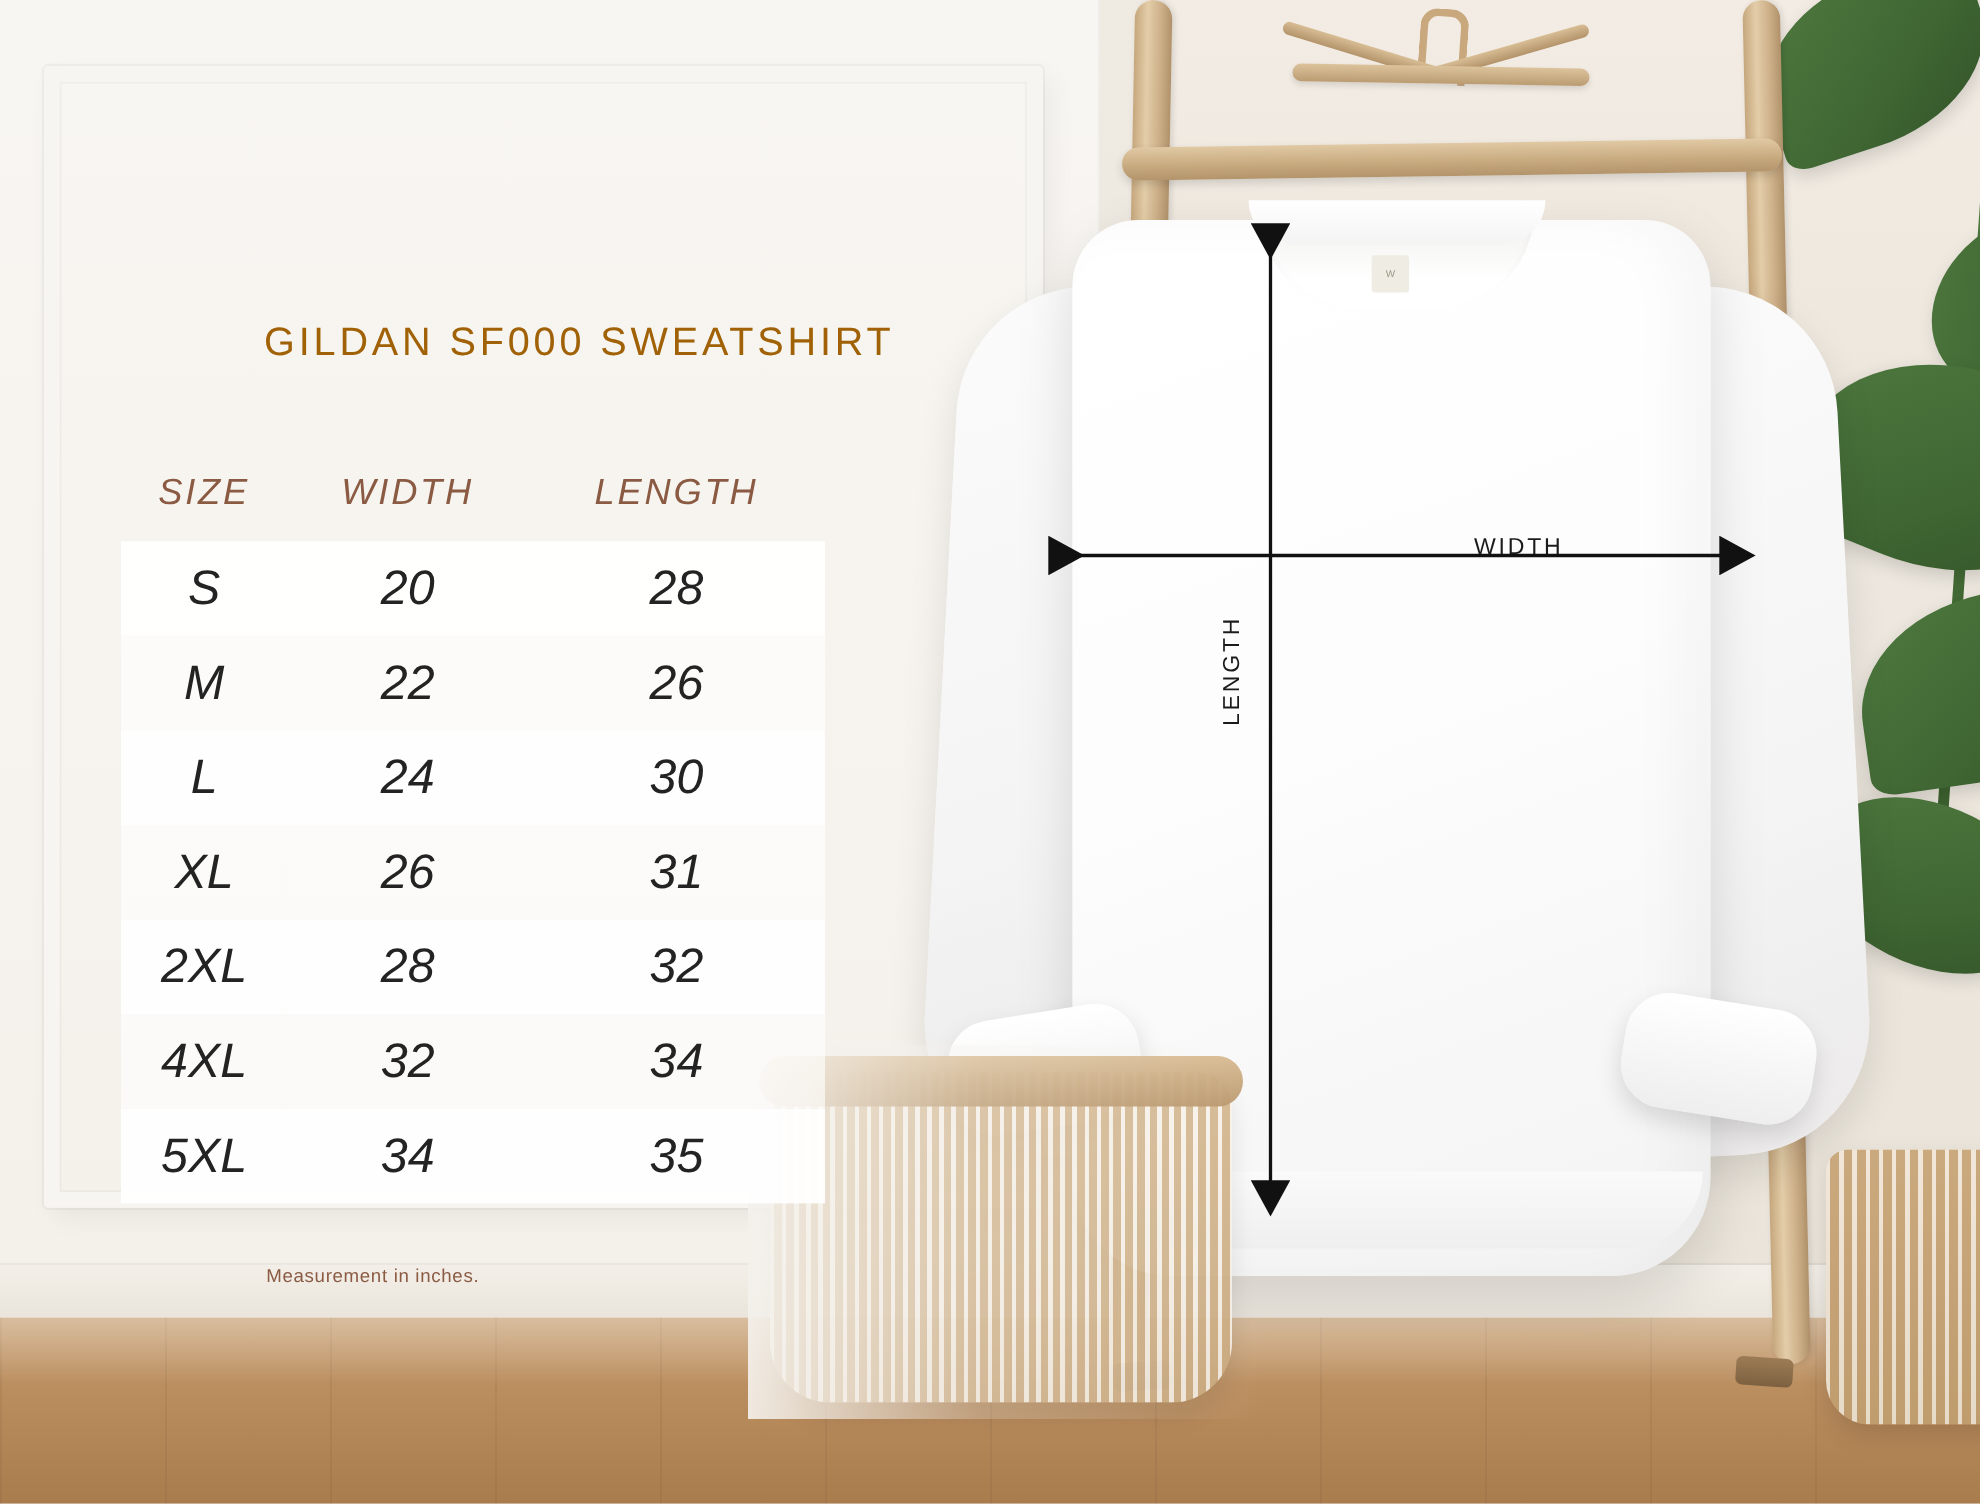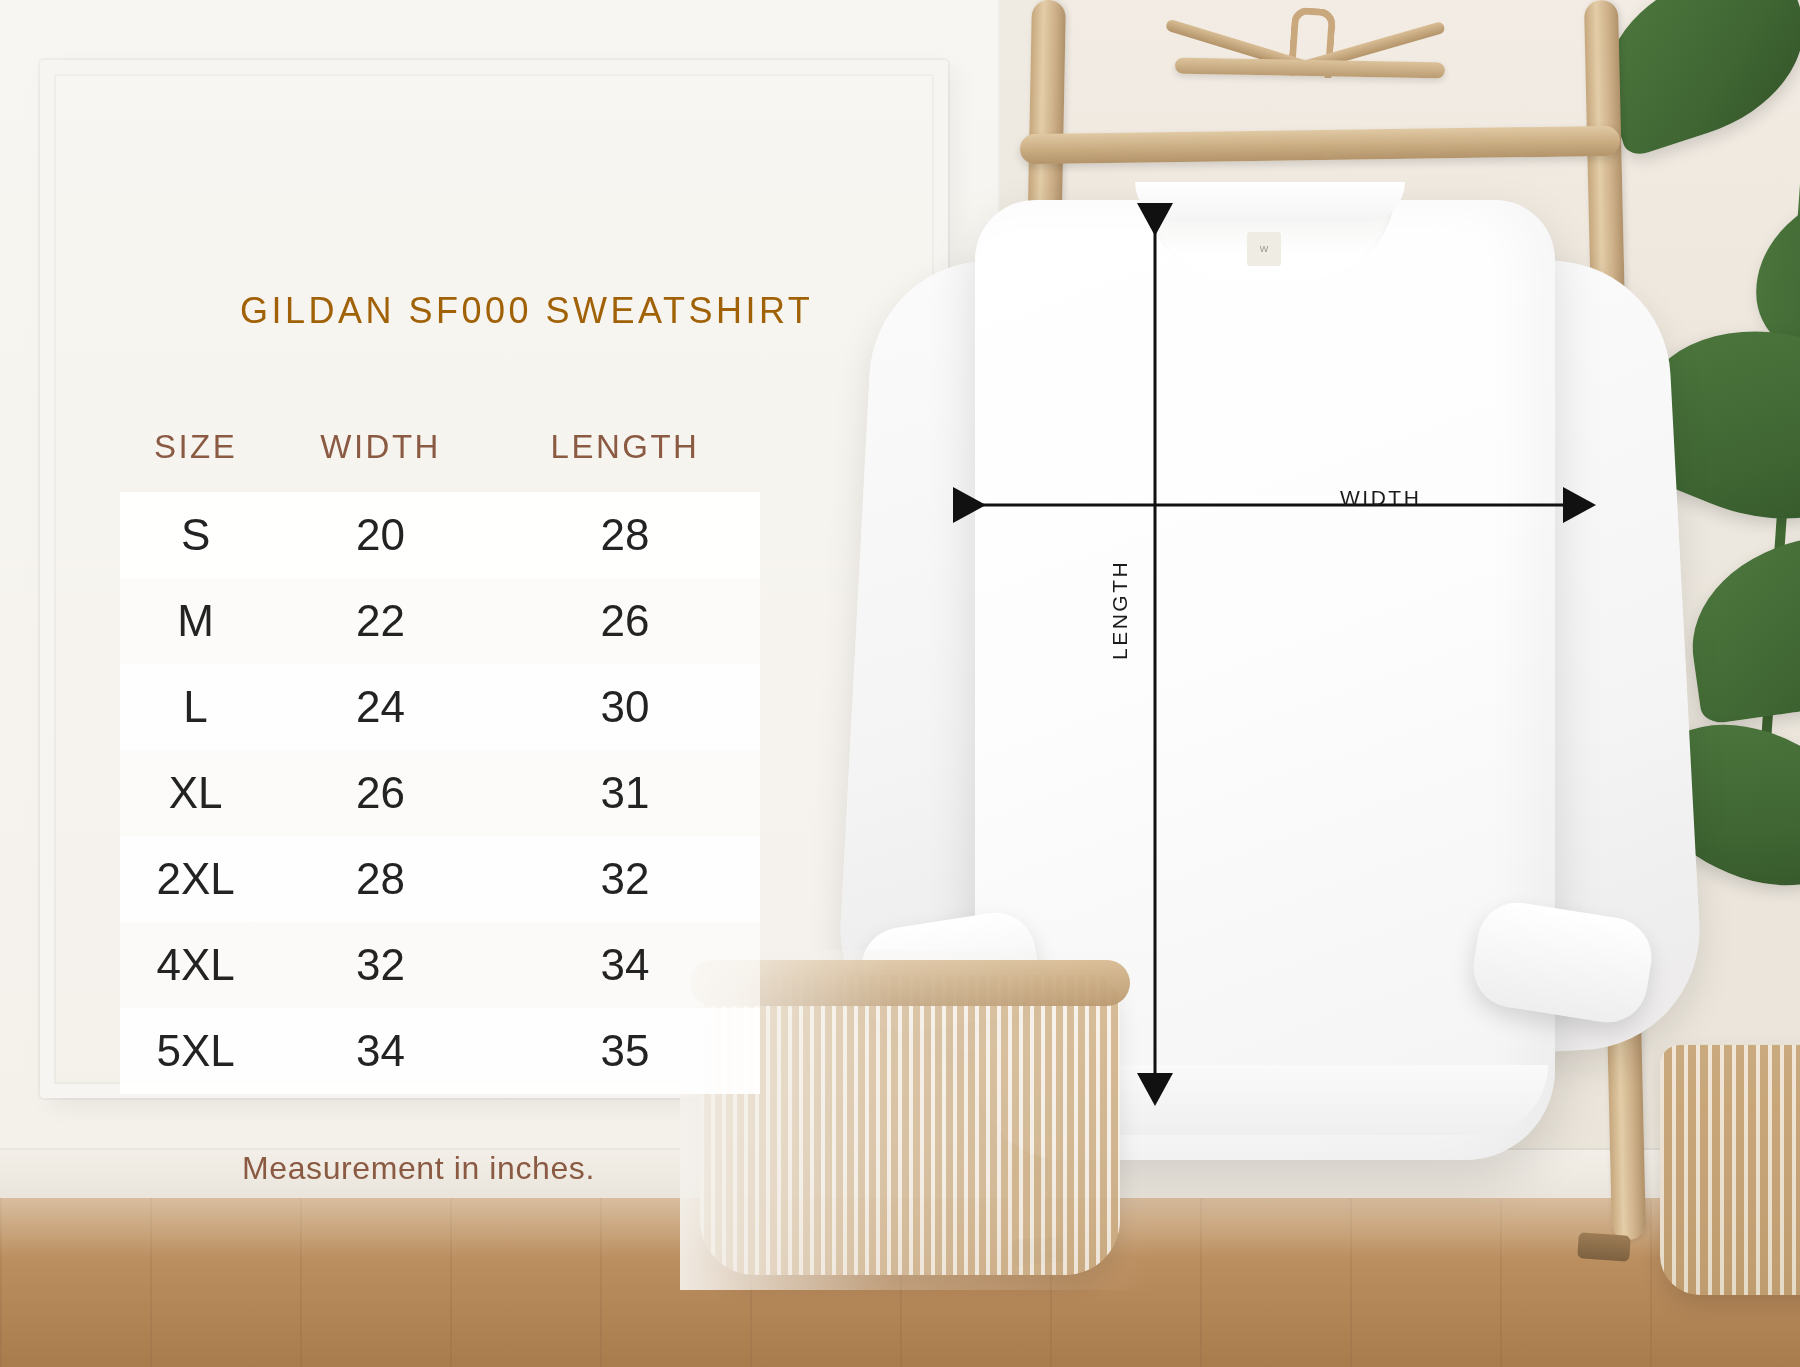--- a/index.html
+++ b/index.html
@@ -158,36 +158,37 @@
     font-family:"DejaVu Serif", serif;
     font-style:italic;font-weight:700;
     font-size:150px;line-height:1.02;color:#5a6b4c;
     letter-spacing:-1px;
   }
   .subtitle{
     position:absolute;left:240px;top:290px;
     font-size:36px;letter-spacing:3.5px;color:#a16207;font-weight:400;
   }
   table.size-table{
-    position:absolute;left:120px;top:420px;width:640px;
+    position:absolute;left:110px;top:420px;width:640px;
     border-collapse:collapse;
+    font-style:italic;
   }
   table.size-table th{
     font-size:33px;letter-spacing:2.5px;color:#8a5a43;font-weight:400;
     padding:8px 0 26px 0;text-align:center;
   }
   table.size-table td{
     font-size:44px;color:#232323;font-weight:400;text-align:center;
     padding:12px 0;height:62px;
   }
   table.size-table tbody tr:nth-child(odd){background:rgba(255,255,255,0.92);}
   table.size-table tbody tr:nth-child(even){background:rgba(255,255,255,0.62);}
   .note{
     position:absolute;left:242px;top:1150px;
-    font-size:32px;color:#8a5a43;letter-spacing:0.6px;
+    font-size:17px;color:#8a5a43;letter-spacing:0.6px;
   }
 
   
   .basket{
     position:absolute;left:700px;top:975px;width:420px;height:300px;
     border-radius:30px 30px 55px 55px;
     background:
       repeating-linear-gradient(90deg, rgba(255,255,255,0.75) 0 4px, rgba(196,160,113,0.55) 4px 11px),
       linear-gradient(180deg,#e4cfae,#cfb38c);
     box-shadow:0 12px 26px rgba(0,0,0,0.10);

